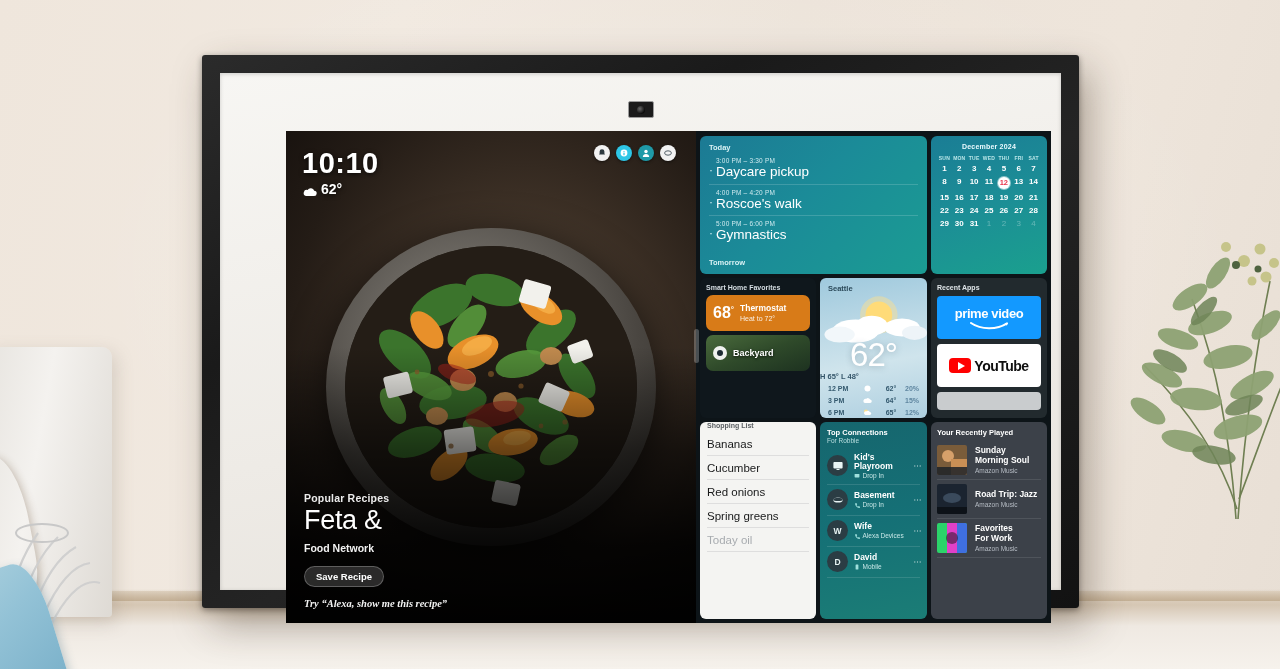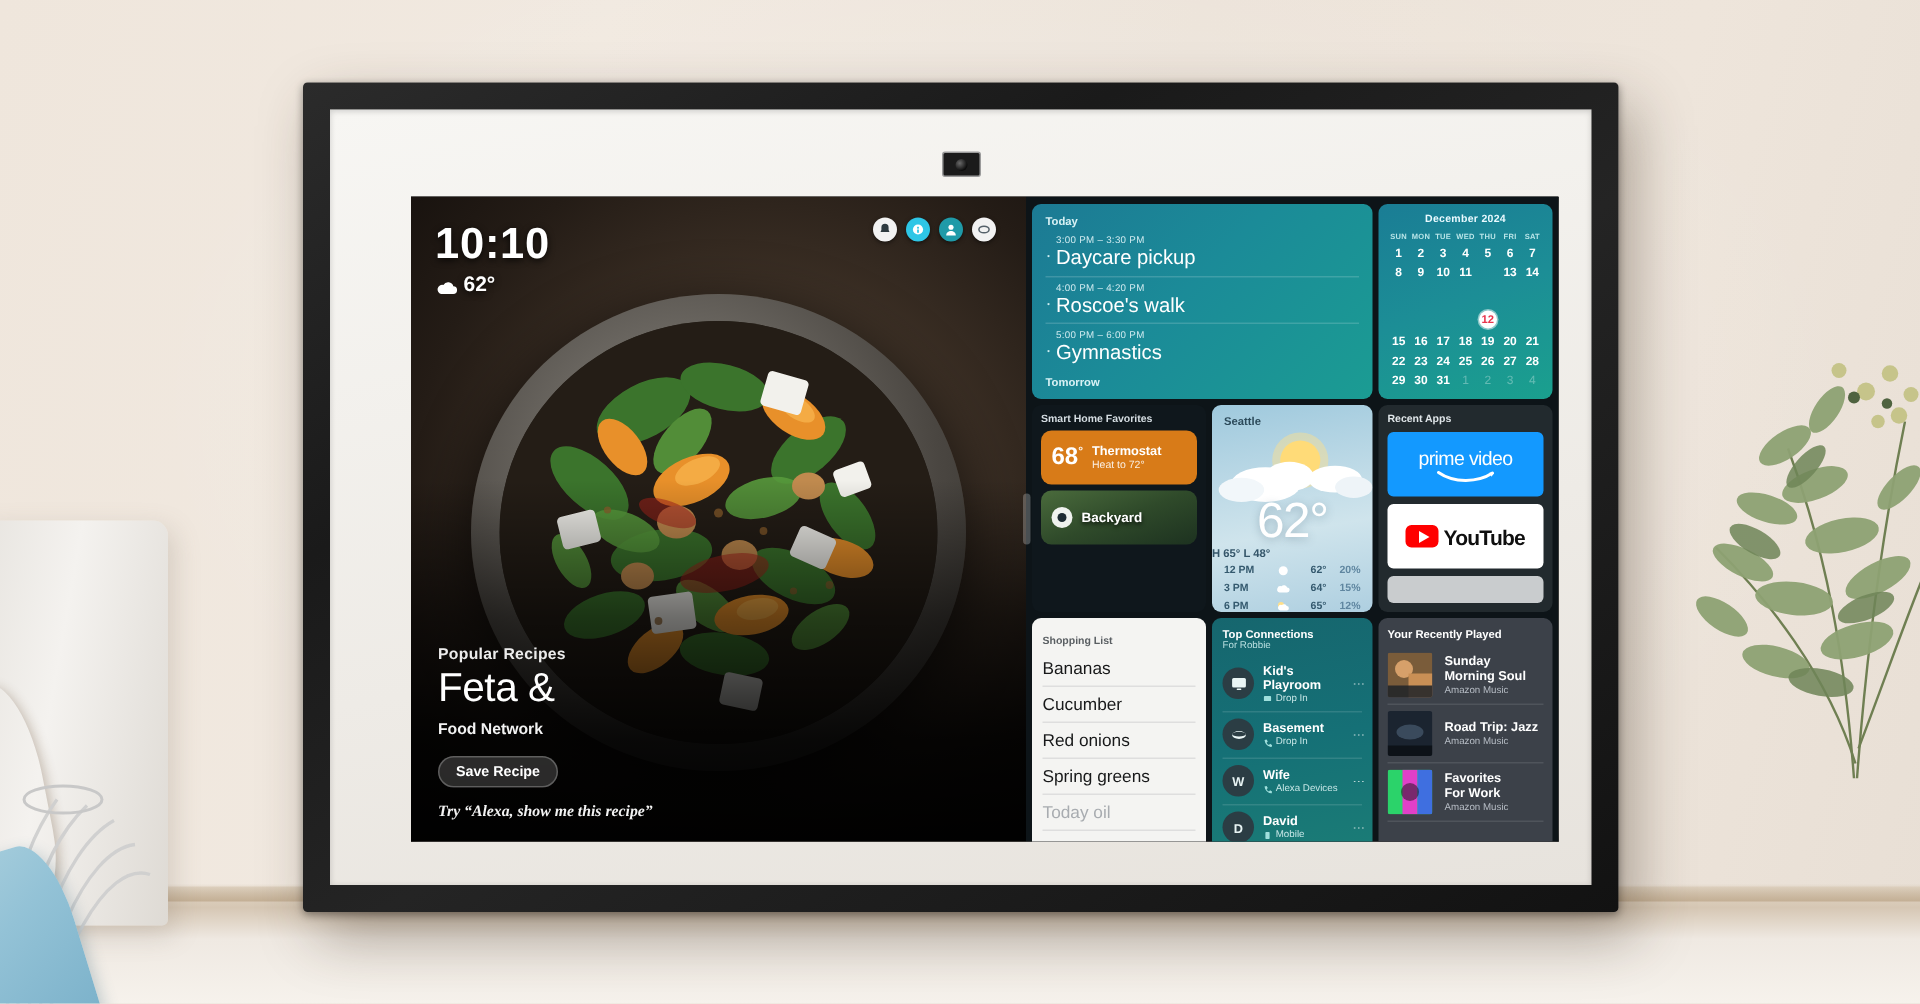--- a/index.html
+++ b/index.html
@@ -78,21 +78,21 @@
     display: flex; align-items: center; justify-content: center;
     z-index: 5;
   }
   .camera::after {
     content: ""; width: 8px; height: 8px; border-radius: 50%;
     background: radial-gradient(circle at 35% 35%, #6a6a6a, #0c0c0c 70%);
   }
 
   
   .screen {
-    position: absolute; left: 54px; top: 58px; width: 765px; height: 430px;
+    position: absolute; left: 66px; top: 58px; width: 765px; height: 492px;
     background: #000; overflow: hidden;
     display: flex;
     box-shadow: inset 0 0 10px rgba(0,0,0,0.8);
   }
 
   
   .pane-recipe {
     position: relative; width: 410px; height: 100%;
     background:
       radial-gradient(ellipse at 58% 45%, #5a4a3a 0%, #3a2e24 42%, #241c16 70%, #140f0c 100%);
@@ -183,21 +183,20 @@
   .cal-d { font-size: 8px; color: #fff; text-align: center; font-weight: 700; padding: 1.5px 0; position: relative; }
   .cal-d.dim { color: rgba(255,255,255,0.32); font-weight: 500; }
   .cal-d.today {
     color: #e8354c;
   }
   .cal-d.today span {
     display: inline-flex; align-items: center; justify-content: center;
     width: 12px; height: 12px; border-radius: 50%;
     background: #fff; color: #e8354c; font-size: 7.5px; font-weight: 700;
     box-shadow: 0 0 0 1px rgba(255,255,255,0.5);
-    margin-top: 30px;
   }
 
   
   .mid-row { height: 140px; }
   .smart {
     width: 116px; background: #0f171c; padding: 6px 6px;
     display: flex; flex-direction: column; gap: 4px;
   }
   .smart-label { font-size: 7px; color: #d5dde2; font-weight: 600; }
   .tile { border-radius: 7px; padding: 6px 7px; display: flex; align-items: center; gap: 6px; position: relative; }
@@ -232,30 +231,30 @@
   .wx-h .ht { width: 26px; text-align: center; }
   .wx-h .hp { flex: 1; text-align: right; color: #5f86a0; }
 
   .apps { width: 116px; background: #222a2e; padding: 6px 6px; display: flex; flex-direction: column; gap: 5px; }
   .apps-label { font-size: 7px; color: #dfe5e8; font-weight: 600; }
   .app-card { height: 43px; border-radius: 4px; display: flex; align-items: center; justify-content: center; }
   .app-card.prime { background: #1399ff; }
   .app-card.yt { background: #fff; }
   .app-card.more { background: #c9ccce; height: 18px; }
   .prime-logo { text-align: center; color: #fff; }
-  .prime-logo .pw { font-size: 13px; font-weight: 400; letter-spacing: -0.4px; }
+  .prime-logo .pw { font-size: 13px; font-weight: 700; letter-spacing: -0.4px; }
   .smile { display: block; margin: 1px auto 0; }
   .yt-logo { display: flex; align-items: center; gap: 3px; }
   .yt-play { width: 22px; height: 15px; background: #f00; border-radius: 4px; display: flex; align-items: center; justify-content: center; }
   .yt-play::after { content: ""; border-left: 7px solid #fff; border-top: 4.5px solid transparent; border-bottom: 4.5px solid transparent; margin-left: 2px; }
   .yt-word { font-size: 14px; font-weight: 700; color: #0f0f0f; letter-spacing: -0.5px; }
 
   
   .bot-row { flex: 1; }
-  .shop { width: 116px; background: #f4f4f2; padding: 12px 7px; }
+  .shop { width: 116px; background: #f4f4f2; padding: 0 7px; }
   .shop-label { font-size: 7px; color: #5a5f63; font-weight: 600; margin-bottom: 3px; }
   .shop-item { font-size: 11.5px; color: #18191a; padding: 5.5px 0; border-bottom: 1px solid #dedede; }
   .shop-item.faded { color: #a8acb0; }
 
   .conn { flex: 1; background: linear-gradient(170deg, #16666e 0%, #157076 50%, #1b7d76 100%); padding: 6px 7px; }
   .conn-label { font-size: 7.5px; color: #fff; font-weight: 700; }
   .conn-sub { font-size: 6.5px; color: #b9dfe0; margin-bottom: 4px; }
   .conn-row { display: flex; align-items: center; gap: 6px; padding: 4.5px 0; border-bottom: 1px solid rgba(255,255,255,0.12); position: relative; }
   .conn-av { width: 21px; height: 21px; border-radius: 50%; background: #2b3d44; display: flex; align-items: center; justify-content: center; flex: 0 0 21px; }
   .conn-av svg { width: 12px; height: 12px; }

